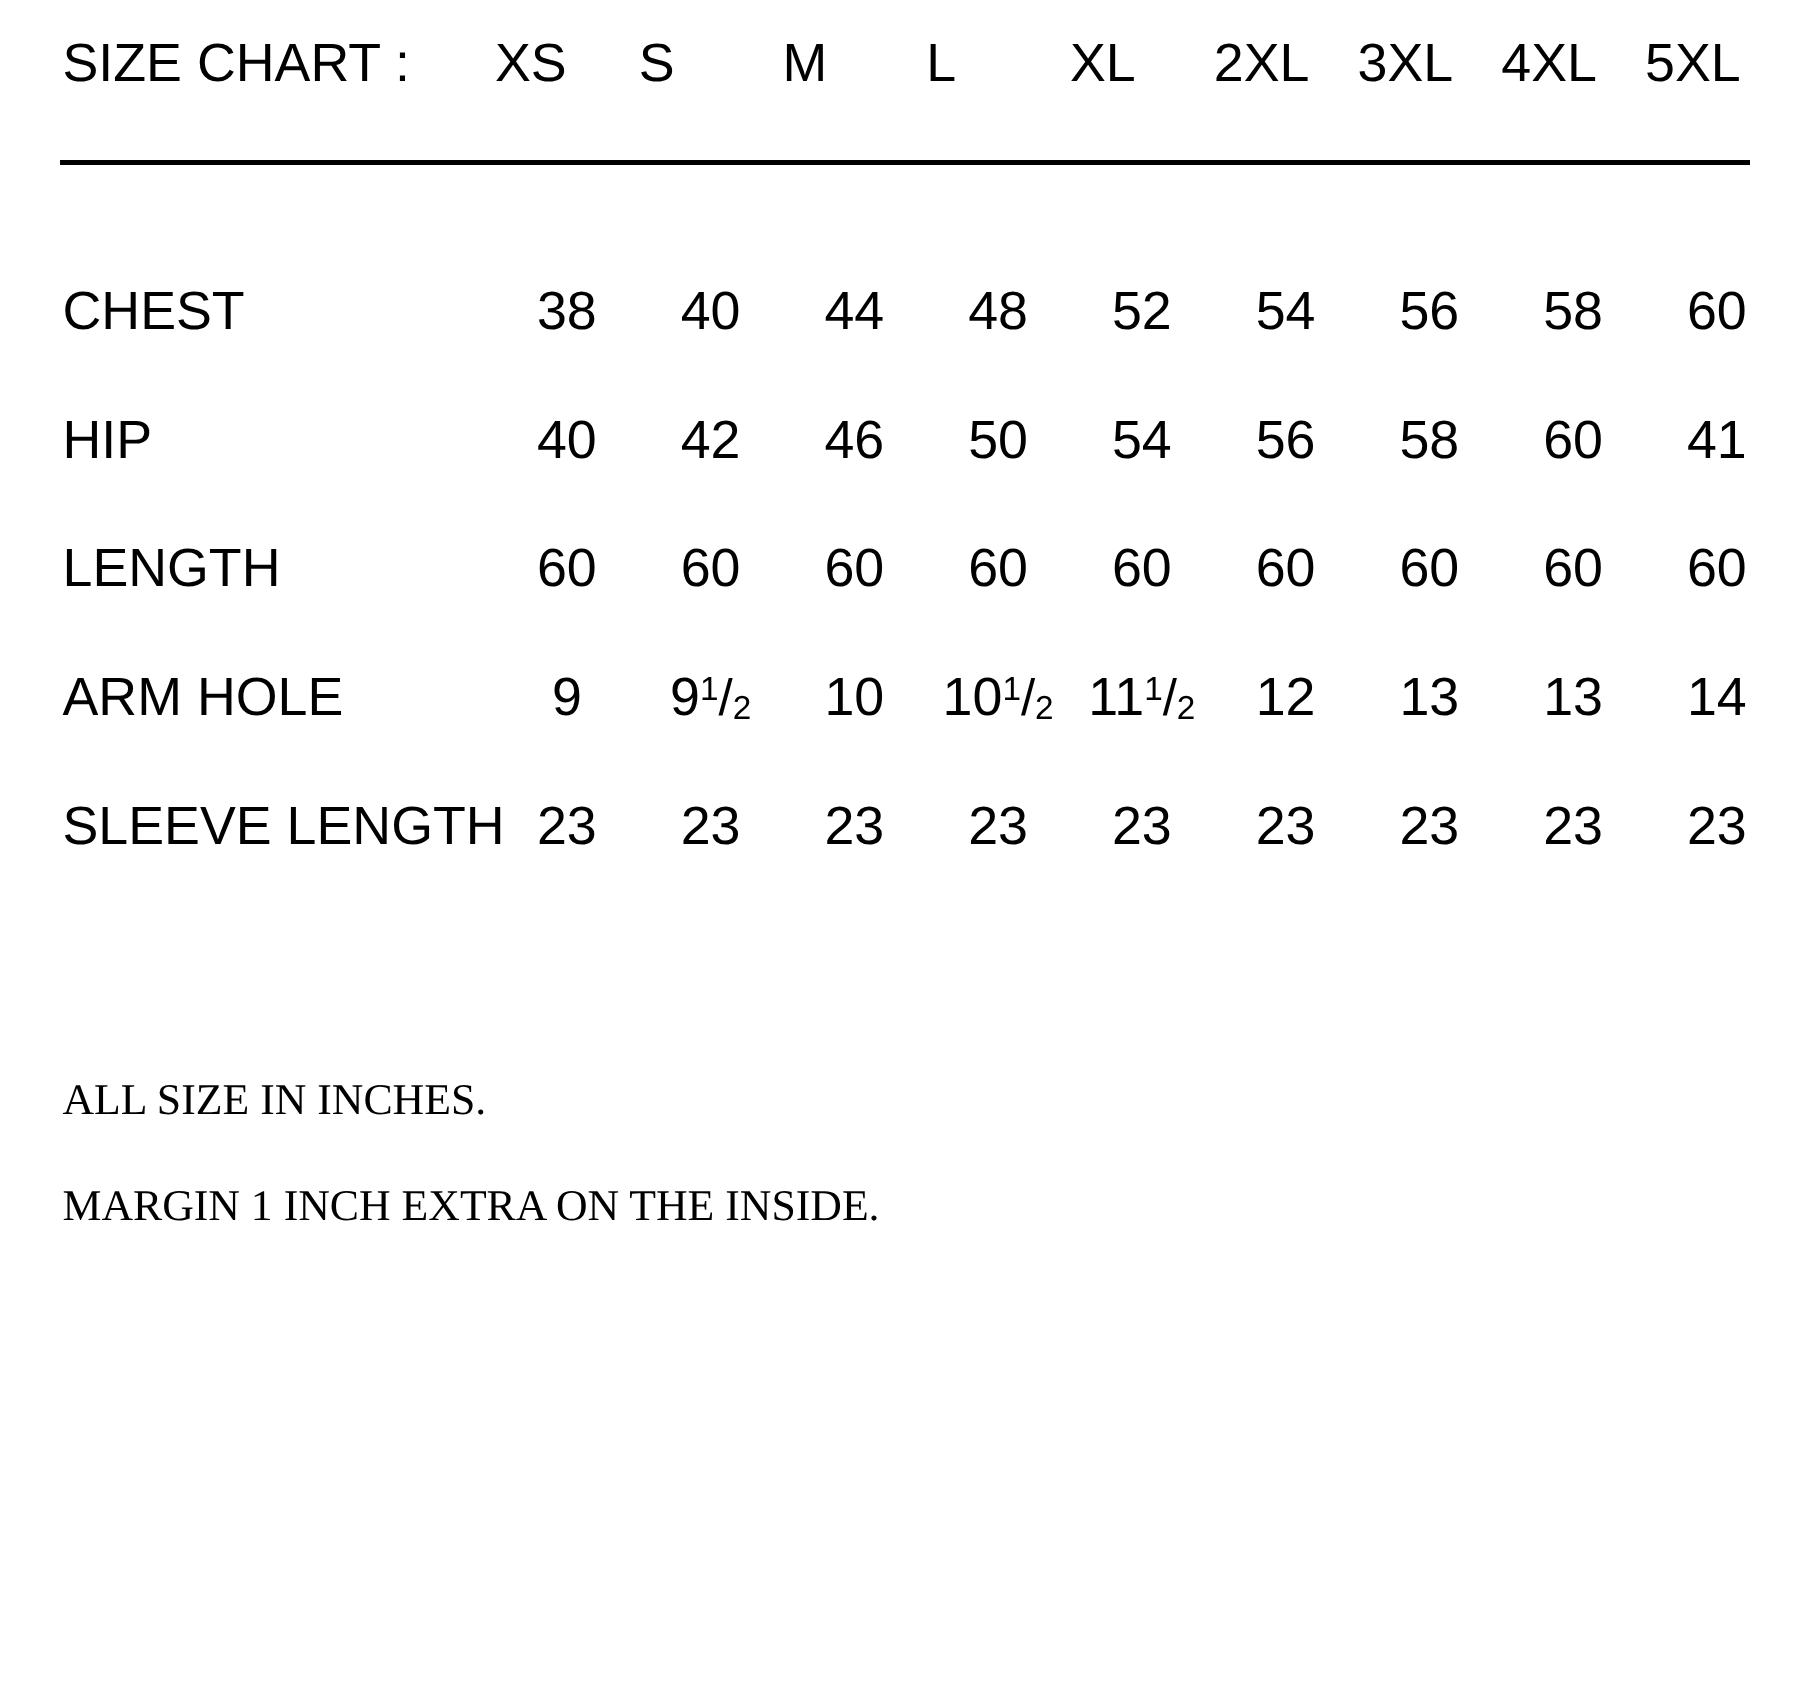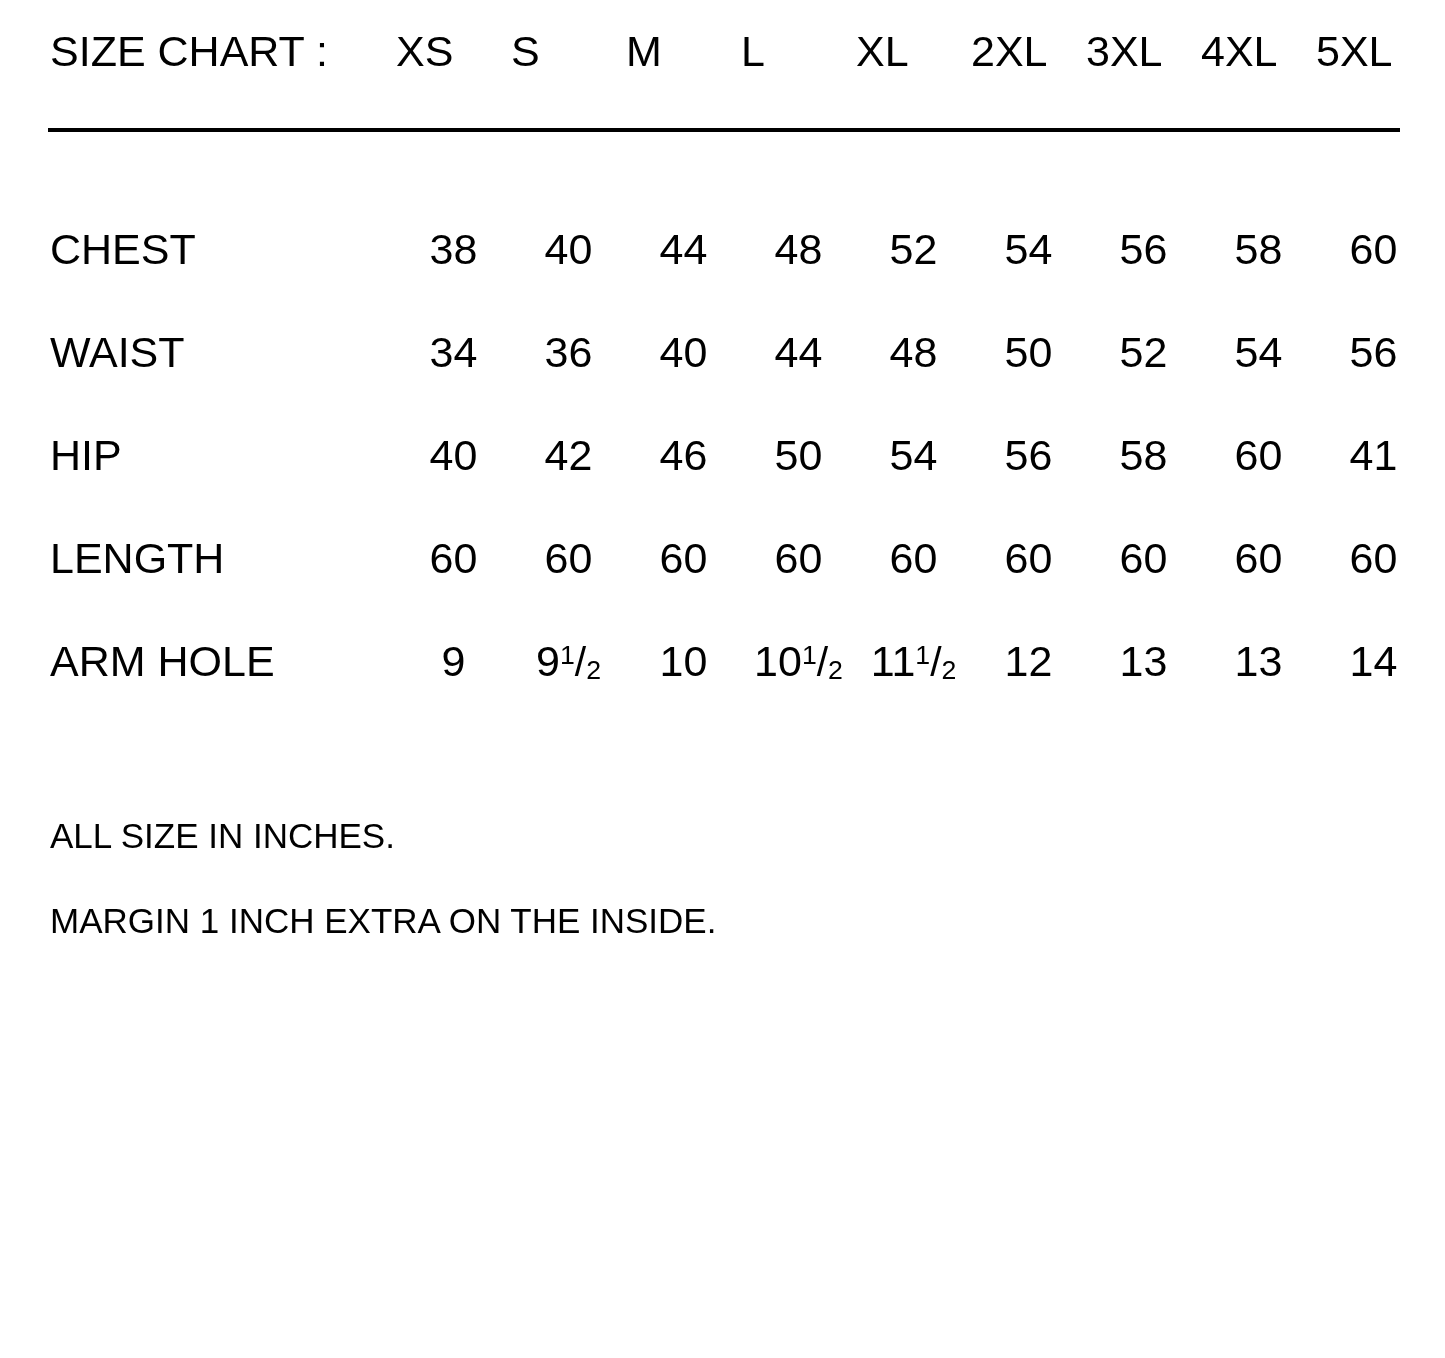--- a/index.html
+++ b/index.html
@@ -86,22 +86,23 @@
   .frac .slash {
     font-size: 0.95em;
   }
   .frac sub {
     font-size: 0.62em;
     vertical-align: -0.12em;
     line-height: 0;
   }
 
   .notes {
-    margin-top: 74px;
+    margin-top: 118px;
     padding-left: 2px;
+    font-family: Liberation Serif, serif;
   }
   .notes p {
     margin: 0 0 46px 0;
     font-size: 35px;
     line-height: 1.1;
   }
   .notes p.bold {
     font-weight: bold;
     font-size: 37px;
     margin-bottom: 0;
@@ -159,32 +160,20 @@
           <td>40</td>
           <td>44</td>
           <td>48</td>
           <td>52</td>
           <td>54</td>
           <td>56</td>
           <td>58</td>
           <td>60</td>
         </tr>
         <tr>
-          <td class="row-label">WAIST</td>
-          <td>34</td>
-          <td>36</td>
-          <td>40</td>
-          <td>44</td>
-          <td>48</td>
-          <td>50</td>
-          <td>52</td>
-          <td>54</td>
-          <td>56</td>
-        </tr>
-        <tr>
           <td class="row-label">HIP</td>
           <td>40</td>
           <td>42</td>
           <td>46</td>
           <td>50</td>
           <td>54</td>
           <td>56</td>
           <td>58</td>
           <td>60</td>
           <td>41</td>
@@ -206,20 +195,32 @@
           <td>9</td>
           <td><span class="frac">9<sup>1</sup><span class="slash">/</span><sub>2</sub></span></td>
           <td>10</td>
           <td><span class="frac">10<sup>1</sup><span class="slash">/</span><sub>2</sub></span></td>
           <td><span class="frac">11<sup>1</sup><span class="slash">/</span><sub>2</sub></span></td>
           <td>12</td>
           <td>13</td>
           <td>13</td>
           <td>14</td>
         </tr>
+        <tr>
+          <td class="row-label">SLEEVE LENGTH</td>
+          <td>23</td>
+          <td>23</td>
+          <td>23</td>
+          <td>23</td>
+          <td>23</td>
+          <td>23</td>
+          <td>23</td>
+          <td>23</td>
+          <td>23</td>
+        </tr>
       </tbody>
   </table>
 
   <div class="notes">
       <p>ALL SIZE IN INCHES.</p>
       <p>MARGIN 1 INCH EXTRA ON THE INSIDE.</p>
     </div>
 
 </div>
 

